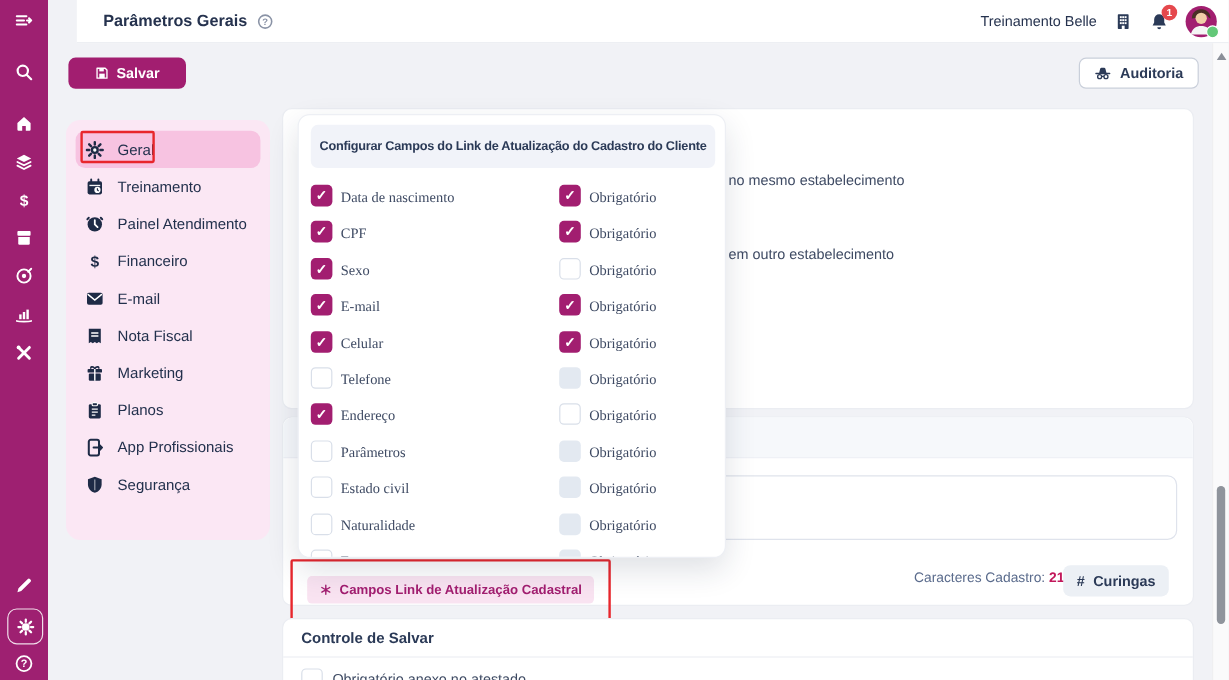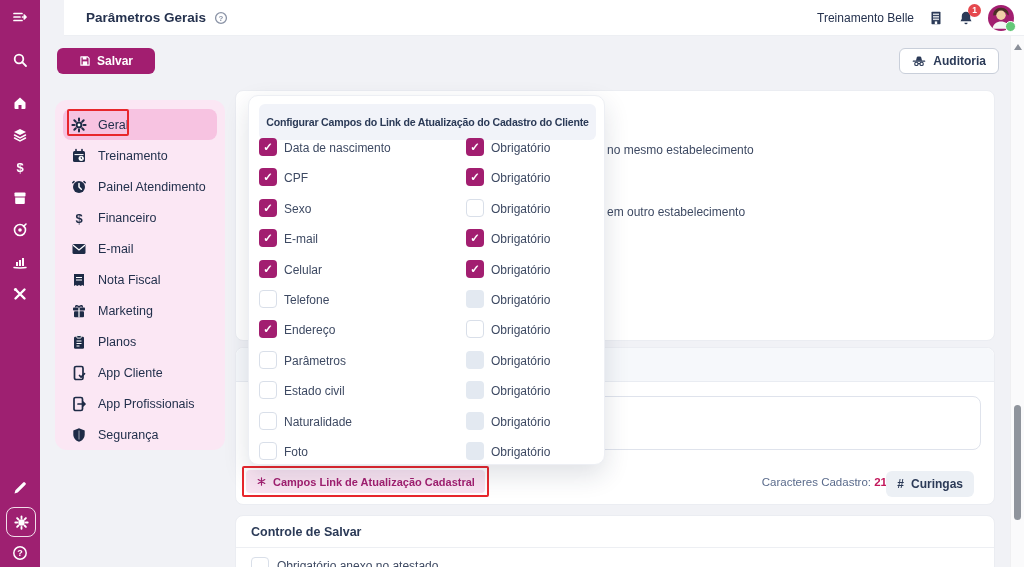--- a/index.html
+++ b/index.html
@@ -54,21 +54,21 @@
   
   .card{position:absolute;background:#fff;border:1px solid #EBEDF2;border-radius:8px;box-sizing:border-box;z-index:2;}
   .card1{left:235px;top:90px;width:760px;height:251px;}
   .frag{position:absolute;left:371px;font-size:12px;color:#3E4A63;white-space:nowrap;}
   .frag1{top:52px;}
   .frag2{top:114px;}
   .card2{left:235px;top:347px;width:760px;height:158px;}
   .card2-head{position:absolute;left:0;top:0;right:0;height:33px;background:#F6F8FB;border-bottom:1px solid #E9ECF2;border-radius:8px 8px 0 0;}
   .msg-area{position:absolute;left:15px;top:48px;width:730px;height:54px;border:1px solid #DFE3EC;border-radius:8px;
     box-sizing:border-box;resize:none;outline:none;font-family:inherit;font-size:12px;padding:8px;background:#fff;}
-  .redwrap{position:absolute;border:2px solid var(--highlight-red,#E8262C);border-radius:2px;padding:2px;z-index:60;background:transparent;}
+  .redwrap{position:absolute;border:2px solid var(--highlight-red,#E8262C);border-radius:2px;padding:12px;z-index:60;background:transparent;}
   .link-wrap{left:6px;top:118px;}
   .fields-link-btn{display:flex;align-items:center;gap:6px;background:#F9E3F1;border:none;border-radius:4px;
     height:23px;padding:0 10px;color:var(--magenta,#A21E70);font-family:inherit;font-size:11px;font-weight:700;cursor:pointer;white-space:nowrap;}
   .fields-link-btn .ic{width:11px;height:11px;color:var(--magenta,#A21E70);}
   .chars{position:absolute;right:107px;top:128px;font-size:11.5px;color:#5A6B8C;white-space:nowrap;}
   .chars b{color:var(--chars-value-color,#C2185B);font-weight:700;}
   .curingas-btn{position:absolute;right:20px;top:123px;height:26px;display:flex;align-items:center;gap:7px;
     background:#ECF0F5;border:none;border-radius:6px;padding:0 11px;font-family:inherit;font-size:12px;
     color:#2B3A57;font-weight:600;cursor:pointer;}
   .card3{left:235px;top:515px;width:760px;height:90px;}
@@ -80,21 +80,21 @@
   
   .geral-box{position:absolute;left:67px;top:109px;width:62px;height:27px;border:2px solid var(--highlight-red,#E8262C);
     border-radius:2px;z-index:60;box-sizing:border-box;pointer-events:none;}
 
   
   .popup{position:absolute;left:248px;top:95px;width:357px;height:370px;background:#fff;border:1px solid #EDEFF4;
     border-radius:10px;box-shadow:0 10px 26px rgba(30,40,70,.14);z-index:50;box-sizing:border-box;overflow:hidden;}
   .popup-title{position:absolute;left:10px;top:8px;width:337px;height:36px;background:#F1F3F9;border-radius:6px;
     display:flex;align-items:center;justify-content:center;font-size:10.6px;font-weight:700;color:#2B3A57;
     letter-spacing:-0.2px;white-space:nowrap;box-sizing:border-box;}
-  #popup-rows{position:absolute;left:0;top:36px;right:0;}
+  #popup-rows{position:absolute;left:0;top:52px;right:0;font-family:Liberation Serif, serif;}
   .prow{position:relative;height:30.4px;}
   .prow .cb{position:absolute;left:10px;top:6px;}
   .prow .plabel{position:absolute;left:35px;top:9px;font-size:12px;color:#3E4A63;white-space:nowrap;}
   .prow .cb.req{left:217px;}
   .prow .req-label{left:242px;}
 
   
   .cb{width:18px;height:18px;border-radius:4px;box-sizing:border-box;display:flex;align-items:center;justify-content:center;cursor:pointer;}
   .cb.checked{background:var(--magenta,#A21E70);}
   .cb.checked::after{content:"\2713";color:#fff;font-size:11.5px;font-weight:700;}
@@ -342,29 +342,20 @@
           <rect x="3" y="2.8" width="10" height="12" rx="1.2" fill="currentColor"></rect>
           <rect x="5.8" y="1.5" width="4.4" height="2.6" rx="0.8" fill="currentColor" stroke="#fff" stroke-width="0.9"></rect>
           <path d="M5.5 7h5M5.5 9.5h5M5.5 12h3" stroke="#fff" stroke-width="1.1"></path>
         </svg>
       </span>
       <span class="mlabel">Planos</span>
     </div>
     <div class="mi">
       <span class="mic">
         <svg viewBox="0 0 16 16">
-          <rect x="3.5" y="1.5" width="8.5" height="13" rx="1.6" stroke="currentColor" stroke-width="1.7" fill="none"></rect>
-          <path d="M8.5 10.5l1.6 1.6 3.4-3.4" stroke="currentColor" stroke-width="1.7" fill="none" stroke-linecap="round" stroke-linejoin="round"></path>
-        </svg>
-      </span>
-      <span class="mlabel">App Cliente</span>
-    </div>
-    <div class="mi">
-      <span class="mic">
-        <svg viewBox="0 0 16 16">
           <rect x="3" y="1.5" width="8.5" height="13" rx="1.6" stroke="currentColor" stroke-width="1.7" fill="none"></rect>
           <path d="M7 8h7m0 0l-2-2m2 2l-2 2" stroke="currentColor" stroke-width="1.7" stroke-linecap="round" fill="none"></path>
         </svg>
       </span>
       <span class="mlabel">App Profissionais</span>
     </div>
     <div class="mi">
       <span class="mic">
         <svg viewBox="0 0 16 16">
           <path d="M8 1.3l5.7 2.1v4.1c0 3.6-2.4 6.2-5.7 7.2-3.3-1-5.7-3.6-5.7-7.2V3.4z" fill="currentColor"></path>

